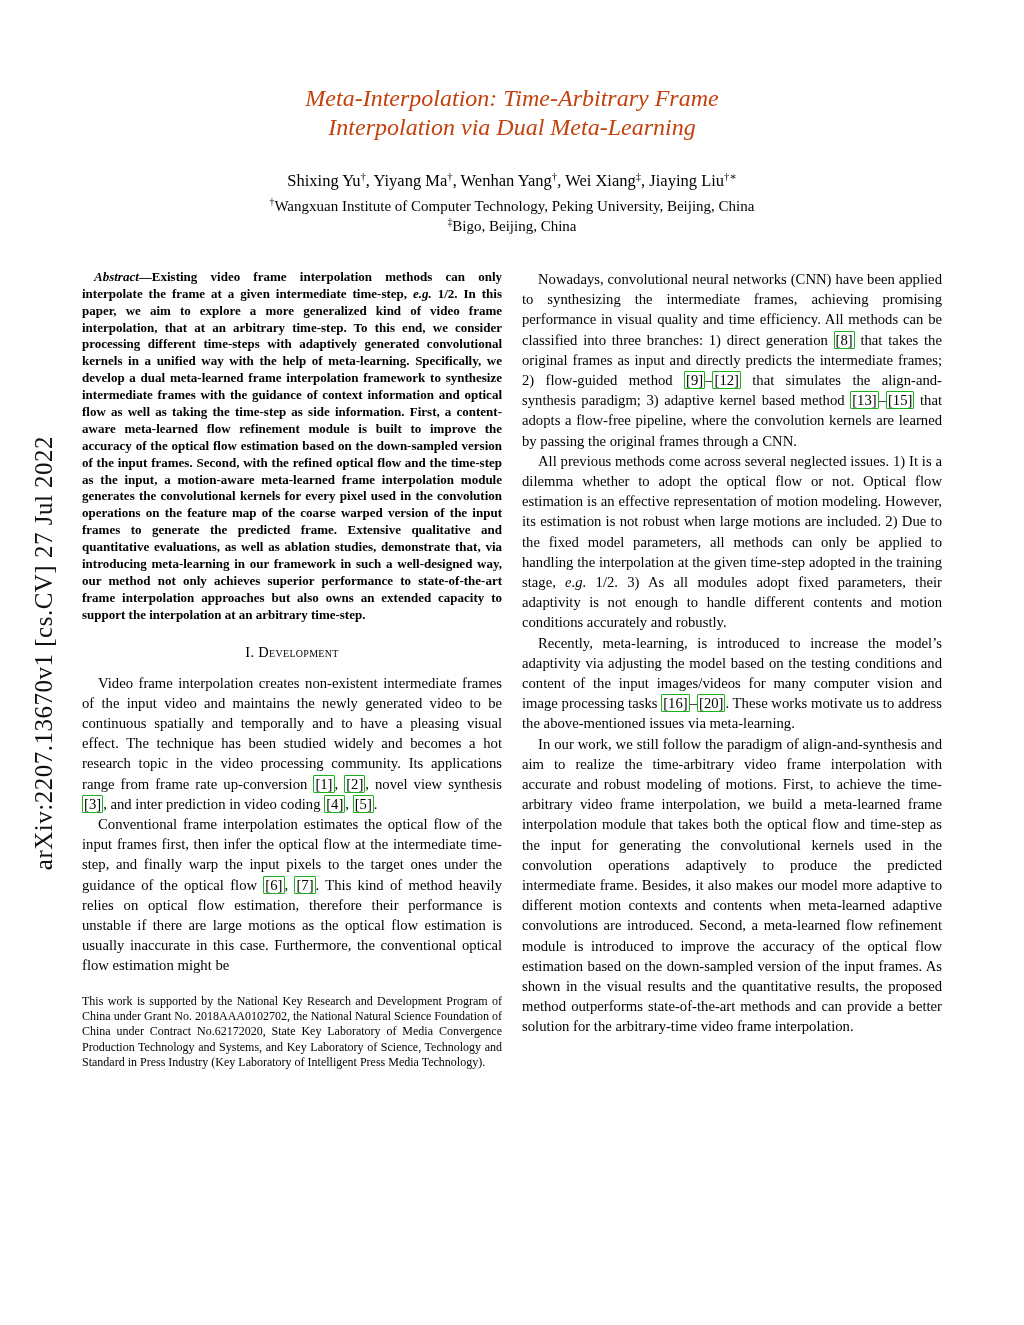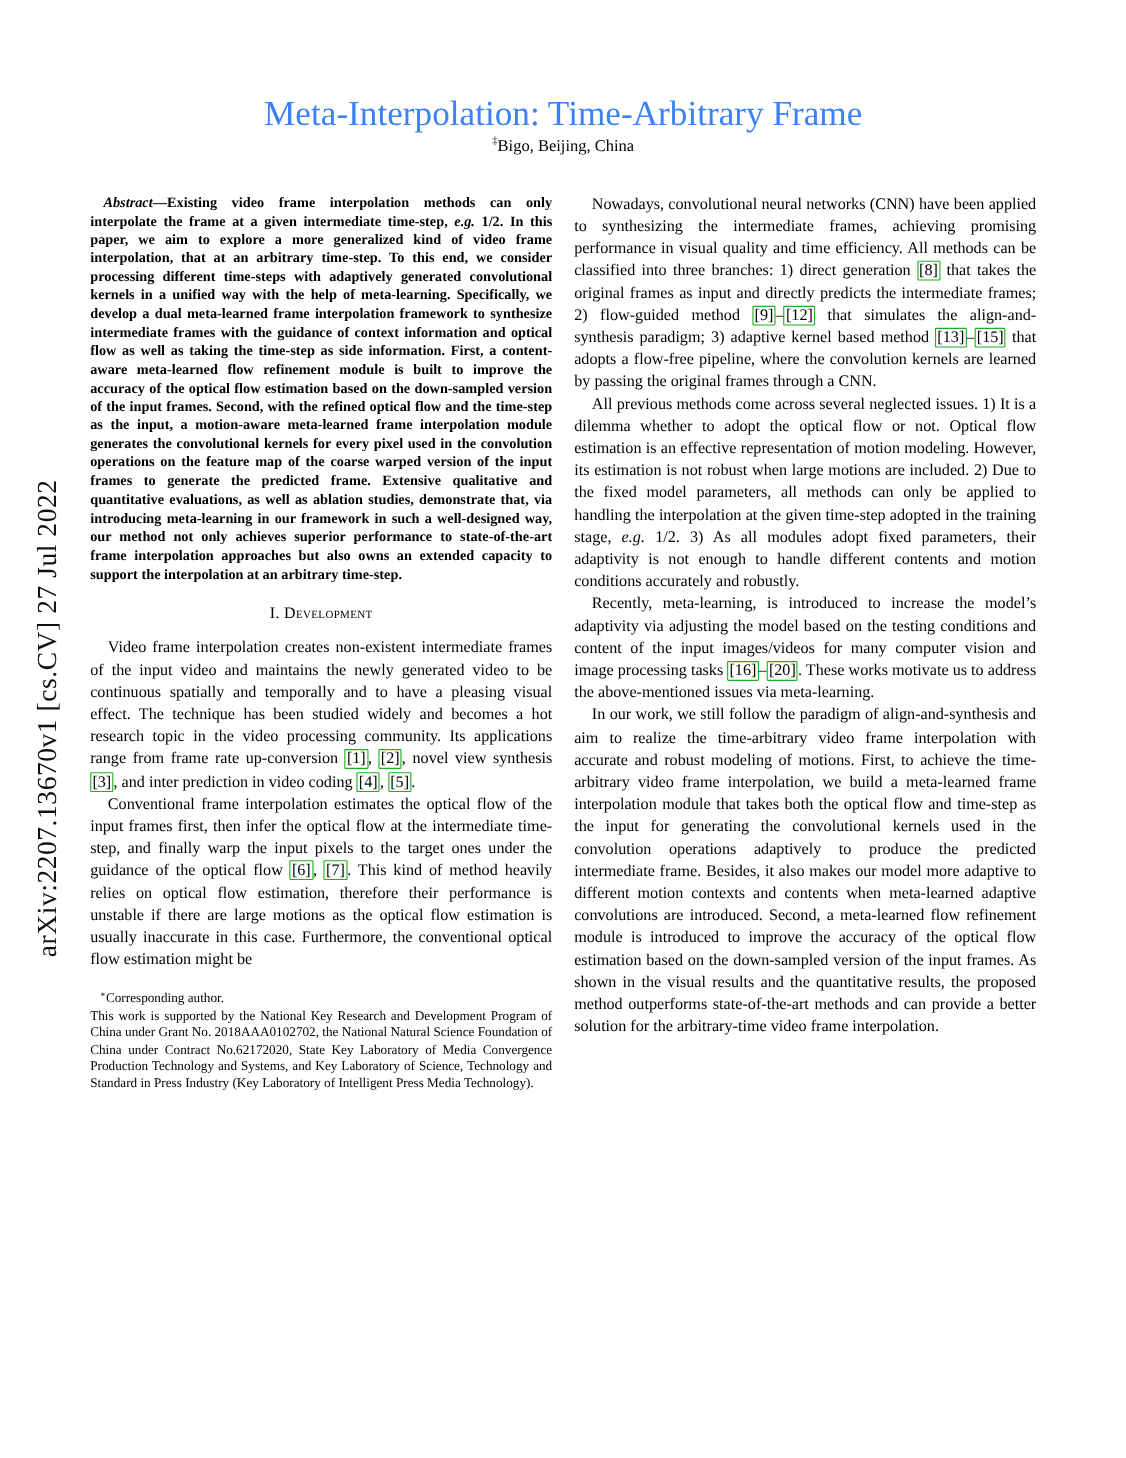--- a/index.html
+++ b/index.html
@@ -5,21 +5,21 @@
   *{box-sizing:border-box; margin:0; padding:0;}
   html,body{background:#ffffff;}
   body{font-family:"Liberation Serif","DejaVu Serif",serif; color:#000;}
   .page{position:relative; width:1024px; height:1325px; background:#fff; overflow:hidden;}
   .watermark{
     position:absolute; left:-237px; top:638px; width:564px; height:30px;
     text-align:center; transform:rotate(-90deg);
     font-size:25px; color:#111; white-space:nowrap; letter-spacing:0.5px;
   }
   .content{padding:84px 82px 0;}
-  .title{font-size:32px; font-weight:normal; text-align:center; line-height:1.22; color:#3b82f6;}
+  .title{font-size:24px; font-weight:normal; text-align:center; line-height:1.22; color:#c2410c;font-style:italic;}
   .title span{display:block;}
   .authors{margin-top:28px; text-align:center; font-size:16.5px;}
   .affil{text-align:center; font-size:15px; line-height:1.38;}
   .affil-first{margin-top:5px;}
   .columns{display:flex; gap:20px; margin-top:32px;}
   .col{width:420px; flex:0 0 420px;}
   .abstract{font-weight:bold; font-size:13px; line-height:1.3; text-align:justify; text-indent:12px;}
   .bi{font-style:italic; font-weight:bold;font-family:Liberation Serif, serif;}
   .it{font-style:italic;}
   .sup{font-size:65%; vertical-align:super; line-height:0;}
@@ -34,37 +34,39 @@
 </style>
 </head>
 <body>
 
 <div class="page">
   <div class="watermark">arXiv:2207.13670v1  [cs.CV]  27 Jul 2022</div>
 
   <div class="content">
     <h1 class="title">
       <span>Meta-Interpolation: Time-Arbitrary Frame</span>
+      <span>Interpolation via Dual Meta-Learning</span>
     </h1>
 
+    <div class="authors">Shixing Yu<span class="sup">†</span>, Yiyang Ma<span class="sup">†</span>, Wenhan Yang<span class="sup">†</span>, Wei Xiang<span class="sup">‡</span>, Jiaying Liu<span class="sup">†∗</span></div>
+    <div class="affil affil-first"><span class="sup">†</span>Wangxuan Institute of Computer Technology, Peking University, Beijing, China</div>
     <div class="affil"><span class="sup">‡</span>Bigo, Beijing, China</div>
 
     <div class="columns">
       <div class="col">
         <p class="abstract"><span class="bi">Abstract</span>—Existing video frame interpolation methods can only interpolate the frame at a given intermediate time-step, <span class="it">e.g.</span> 1/2. In this paper, we aim to explore a more generalized kind of video frame interpolation, that at an arbitrary time-step. To this end, we consider processing different time-steps with adaptively generated convolutional kernels in a unified way with the help of meta-learning. Specifically, we develop a dual meta-learned frame interpolation framework to synthesize intermediate frames with the guidance of context information and optical flow as well as taking the time-step as side information. First, a content-aware meta-learned flow refinement module is built to improve the accuracy of the optical flow estimation based on the down-sampled version of the input frames. Second, with the refined optical flow and the time-step as the input, a motion-aware meta-learned frame interpolation module generates the convolutional kernels for every pixel used in the convolution operations on the feature map of the coarse warped version of the input frames to generate the predicted frame. Extensive qualitative and quantitative evaluations, as well as ablation studies, demonstrate that, via introducing meta-learning in our framework in such a well-designed way, our method not only achieves superior performance to state-of-the-art frame interpolation approaches but also owns an extended capacity to support the interpolation at an arbitrary time-step.</p>
 
         <h2 class="section-heading"><span>I.</span>&nbsp;<span class="sc">Development</span></h2>
 
         <div>
             <p class="body-par indent">Video frame interpolation creates non-existent intermediate frames of the input video and maintains the newly generated video to be continuous spatially and temporally and to have a pleasing visual effect. The technique has been studied widely and becomes a hot research topic in the video processing community. Its applications range from frame rate up-conversion <span class="cite">[1]</span>, <span class="cite">[2]</span>, novel view synthesis <span class="cite">[3]</span>, and inter prediction in video coding <span class="cite">[4]</span>, <span class="cite">[5]</span>.</p>
             <p class="body-par indent">Conventional frame interpolation estimates the optical flow of the input frames first, then infer the optical flow at the intermediate time-step, and finally warp the input pixels to the target ones under the guidance of the optical flow <span class="cite">[6]</span>, <span class="cite">[7]</span>. This kind of method heavily relies on optical flow estimation, therefore their performance is unstable if there are large motions as the optical flow estimation is usually inaccurate in this case. Furthermore, the conventional optical flow estimation might be</p>
           </div>
 
         <div class="footnote">
-          <p class="fn-line"><span class="sup">∗</span>Corresponding author.</p>
           <p class="fn-body">This work is supported by the National Key Research and Development Program of China under Grant No. 2018AAA0102702, the National Natural Science Foundation of China under Contract No.62172020, State Key Laboratory of Media Convergence Production Technology and Systems, and Key Laboratory of Science, Technology and Standard in Press Industry (Key Laboratory of Intelligent Press Media Technology).</p>
         </div>
       </div>
 
       <div class="col">
         <div>
             <p class="body-par indent">Nowadays, convolutional neural networks (CNN) have been applied to synthesizing the intermediate frames, achieving promising performance in visual quality and time efficiency. All methods can be classified into three branches: 1) direct generation <span class="cite">[8]</span> that takes the original frames as input and directly predicts the intermediate frames; 2) flow-guided method <span class="cite">[9]</span>–<span class="cite">[12]</span> that simulates the align-and-synthesis paradigm; 3) adaptive kernel based method <span class="cite">[13]</span>–<span class="cite">[15]</span> that adopts a flow-free pipeline, where the convolution kernels are learned by passing the original frames through a CNN.</p>
             <p class="body-par indent">All previous methods come across several neglected issues. 1) It is a dilemma whether to adopt the optical flow or not. Optical flow estimation is an effective representation of motion modeling. However, its estimation is not robust when large motions are included. 2) Due to the fixed model parameters, all methods can only be applied to handling the interpolation at the given time-step adopted in the training stage, <span class="it">e.g.</span> 1/2. 3) As all modules adopt fixed parameters, their adaptivity is not enough to handle different contents and motion conditions accurately and robustly.</p>
             <p class="body-par indent">Recently, meta-learning, is introduced to increase the model’s adaptivity via adjusting the model based on the testing conditions and content of the input images/videos for many computer vision and image processing tasks <span class="cite">[16]</span>–<span class="cite">[20]</span>. These works motivate us to address the above-mentioned issues via meta-learning.</p>
             <p class="body-par indent">In our work, we still follow the paradigm of align-and-synthesis and aim to realize the time-arbitrary video frame interpolation with accurate and robust modeling of motions. First, to achieve the time-arbitrary video frame interpolation, we build a meta-learned frame interpolation module that takes both the optical flow and time-step as the input for generating the convolutional kernels used in the convolution operations adaptively to produce the predicted intermediate frame. Besides, it also makes our model more adaptive to different motion contexts and contents when meta-learned adaptive convolutions are introduced. Second, a meta-learned flow refinement module is introduced to improve the accuracy of the optical flow estimation based on the down-sampled version of the input frames. As shown in the visual results and the quantitative results, the proposed method outperforms state-of-the-art methods and can provide a better solution for the arbitrary-time video frame interpolation.</p>

